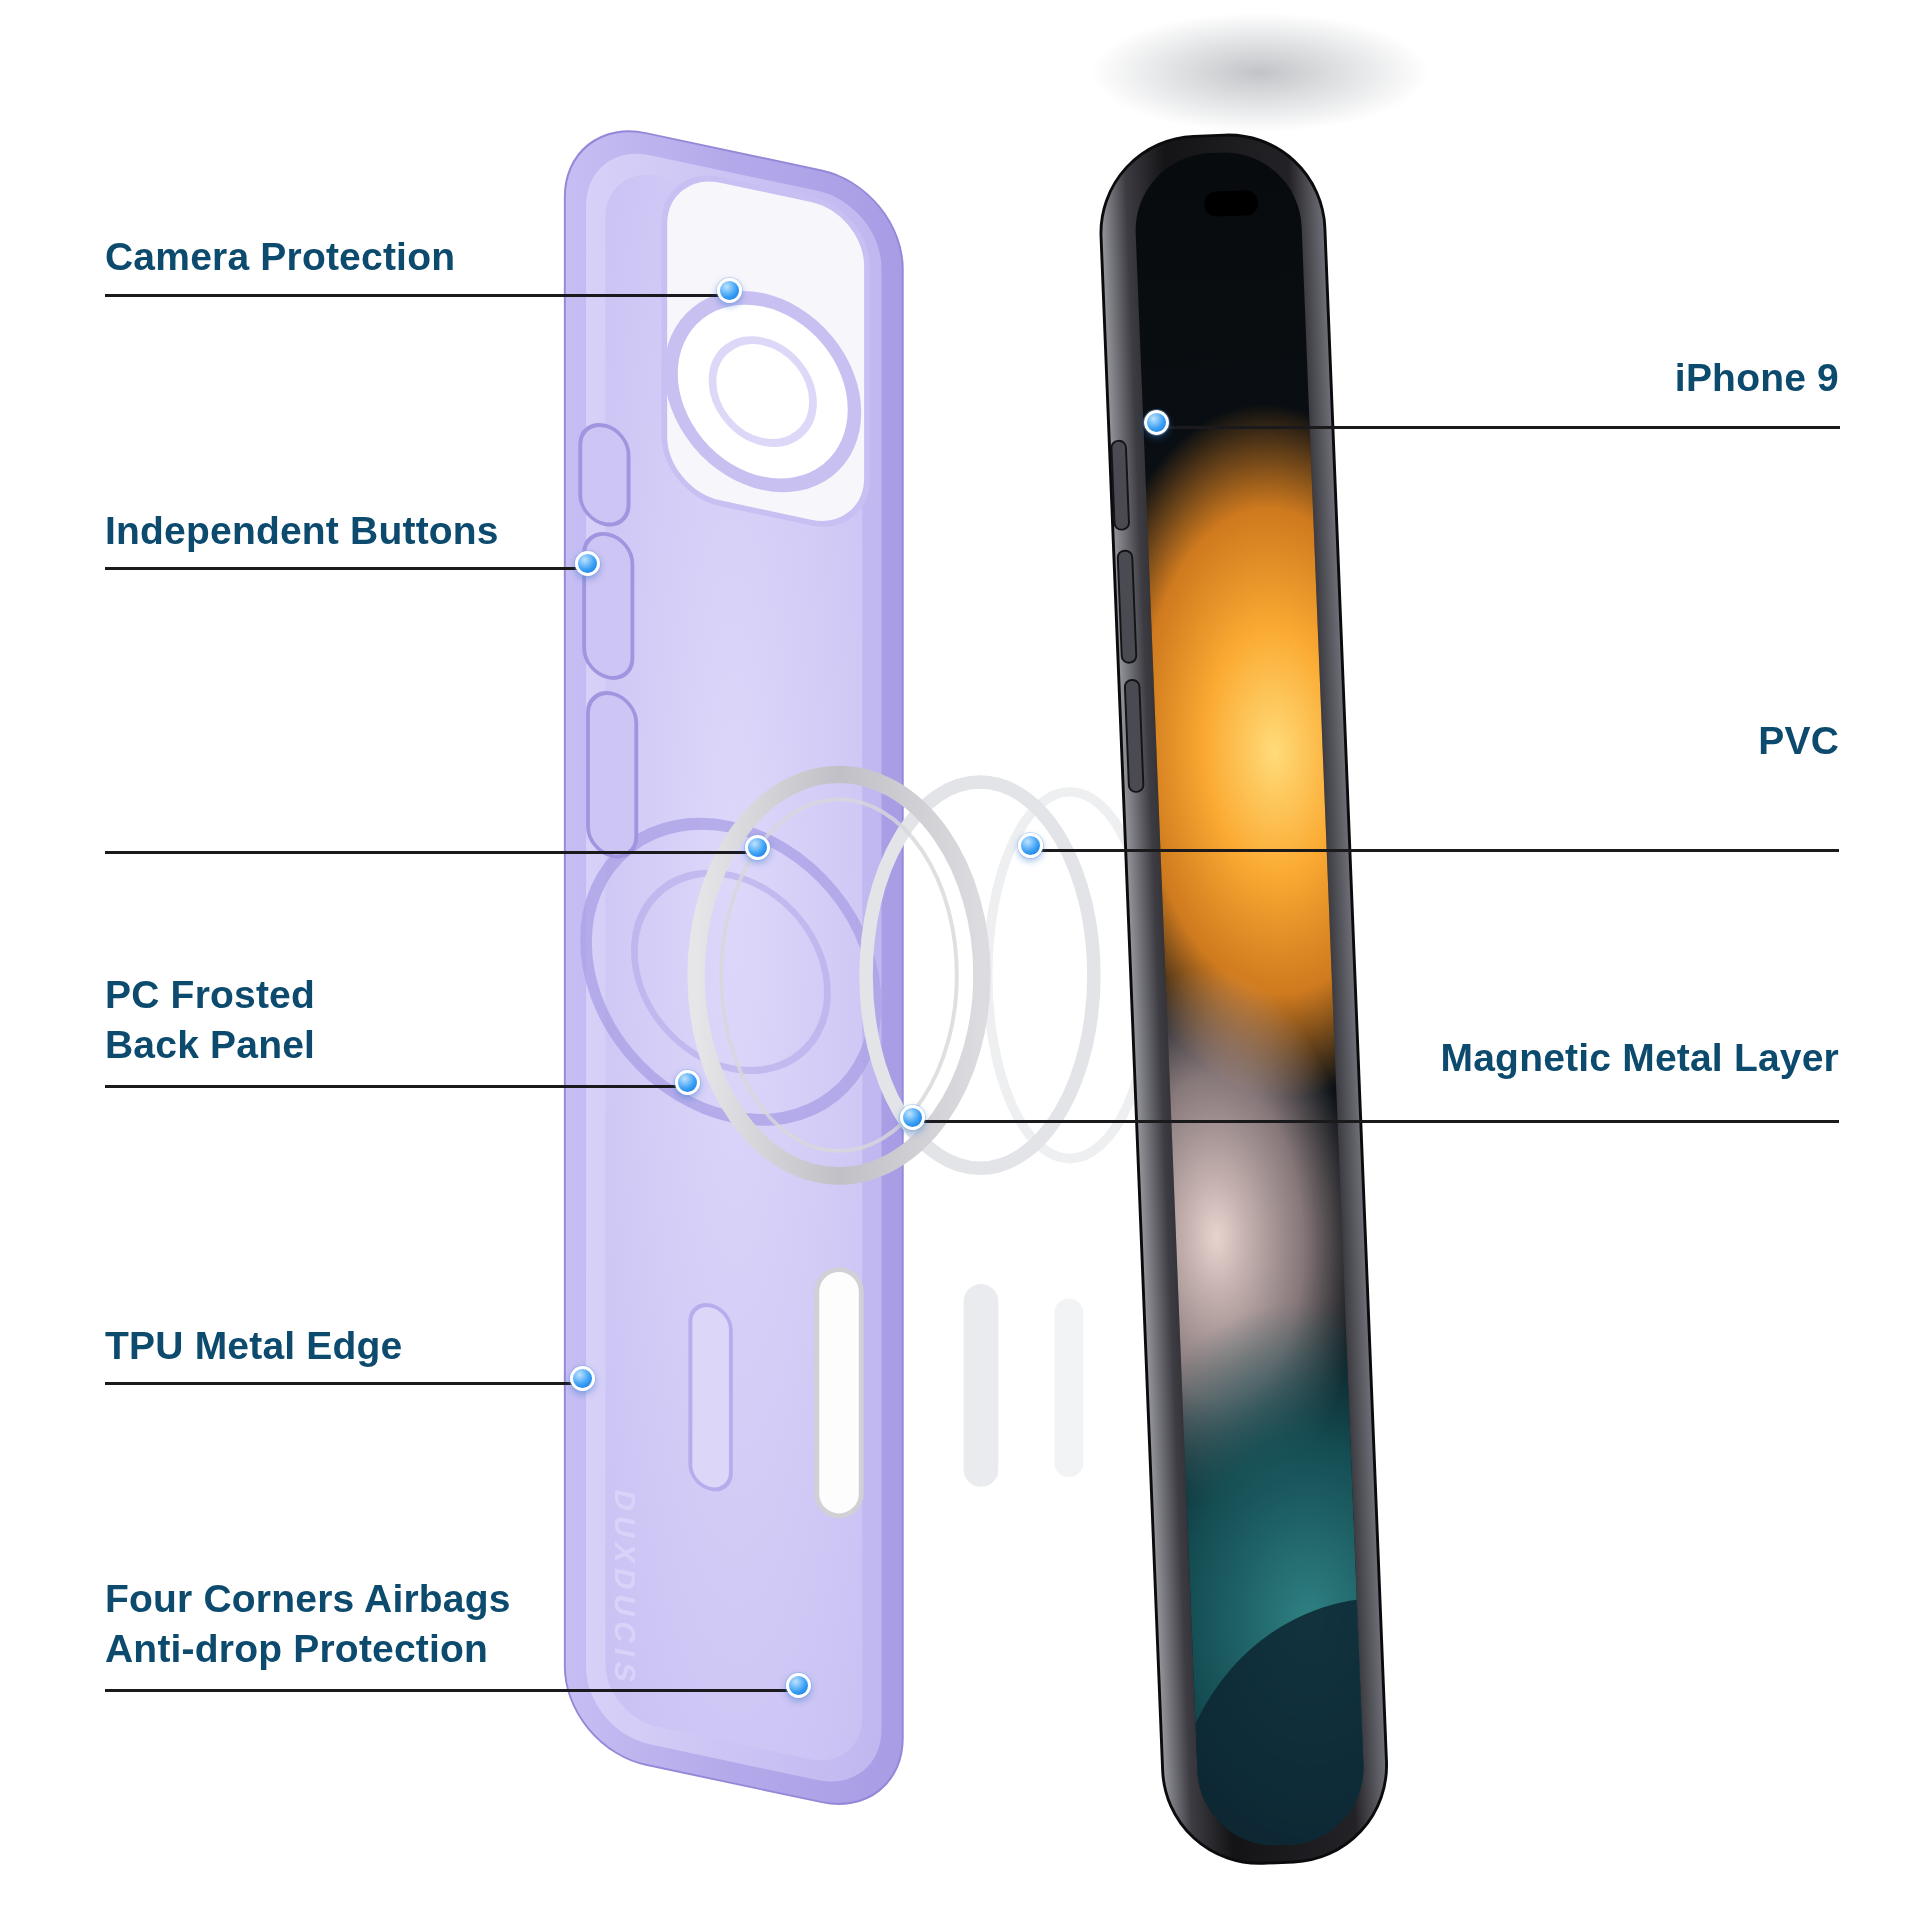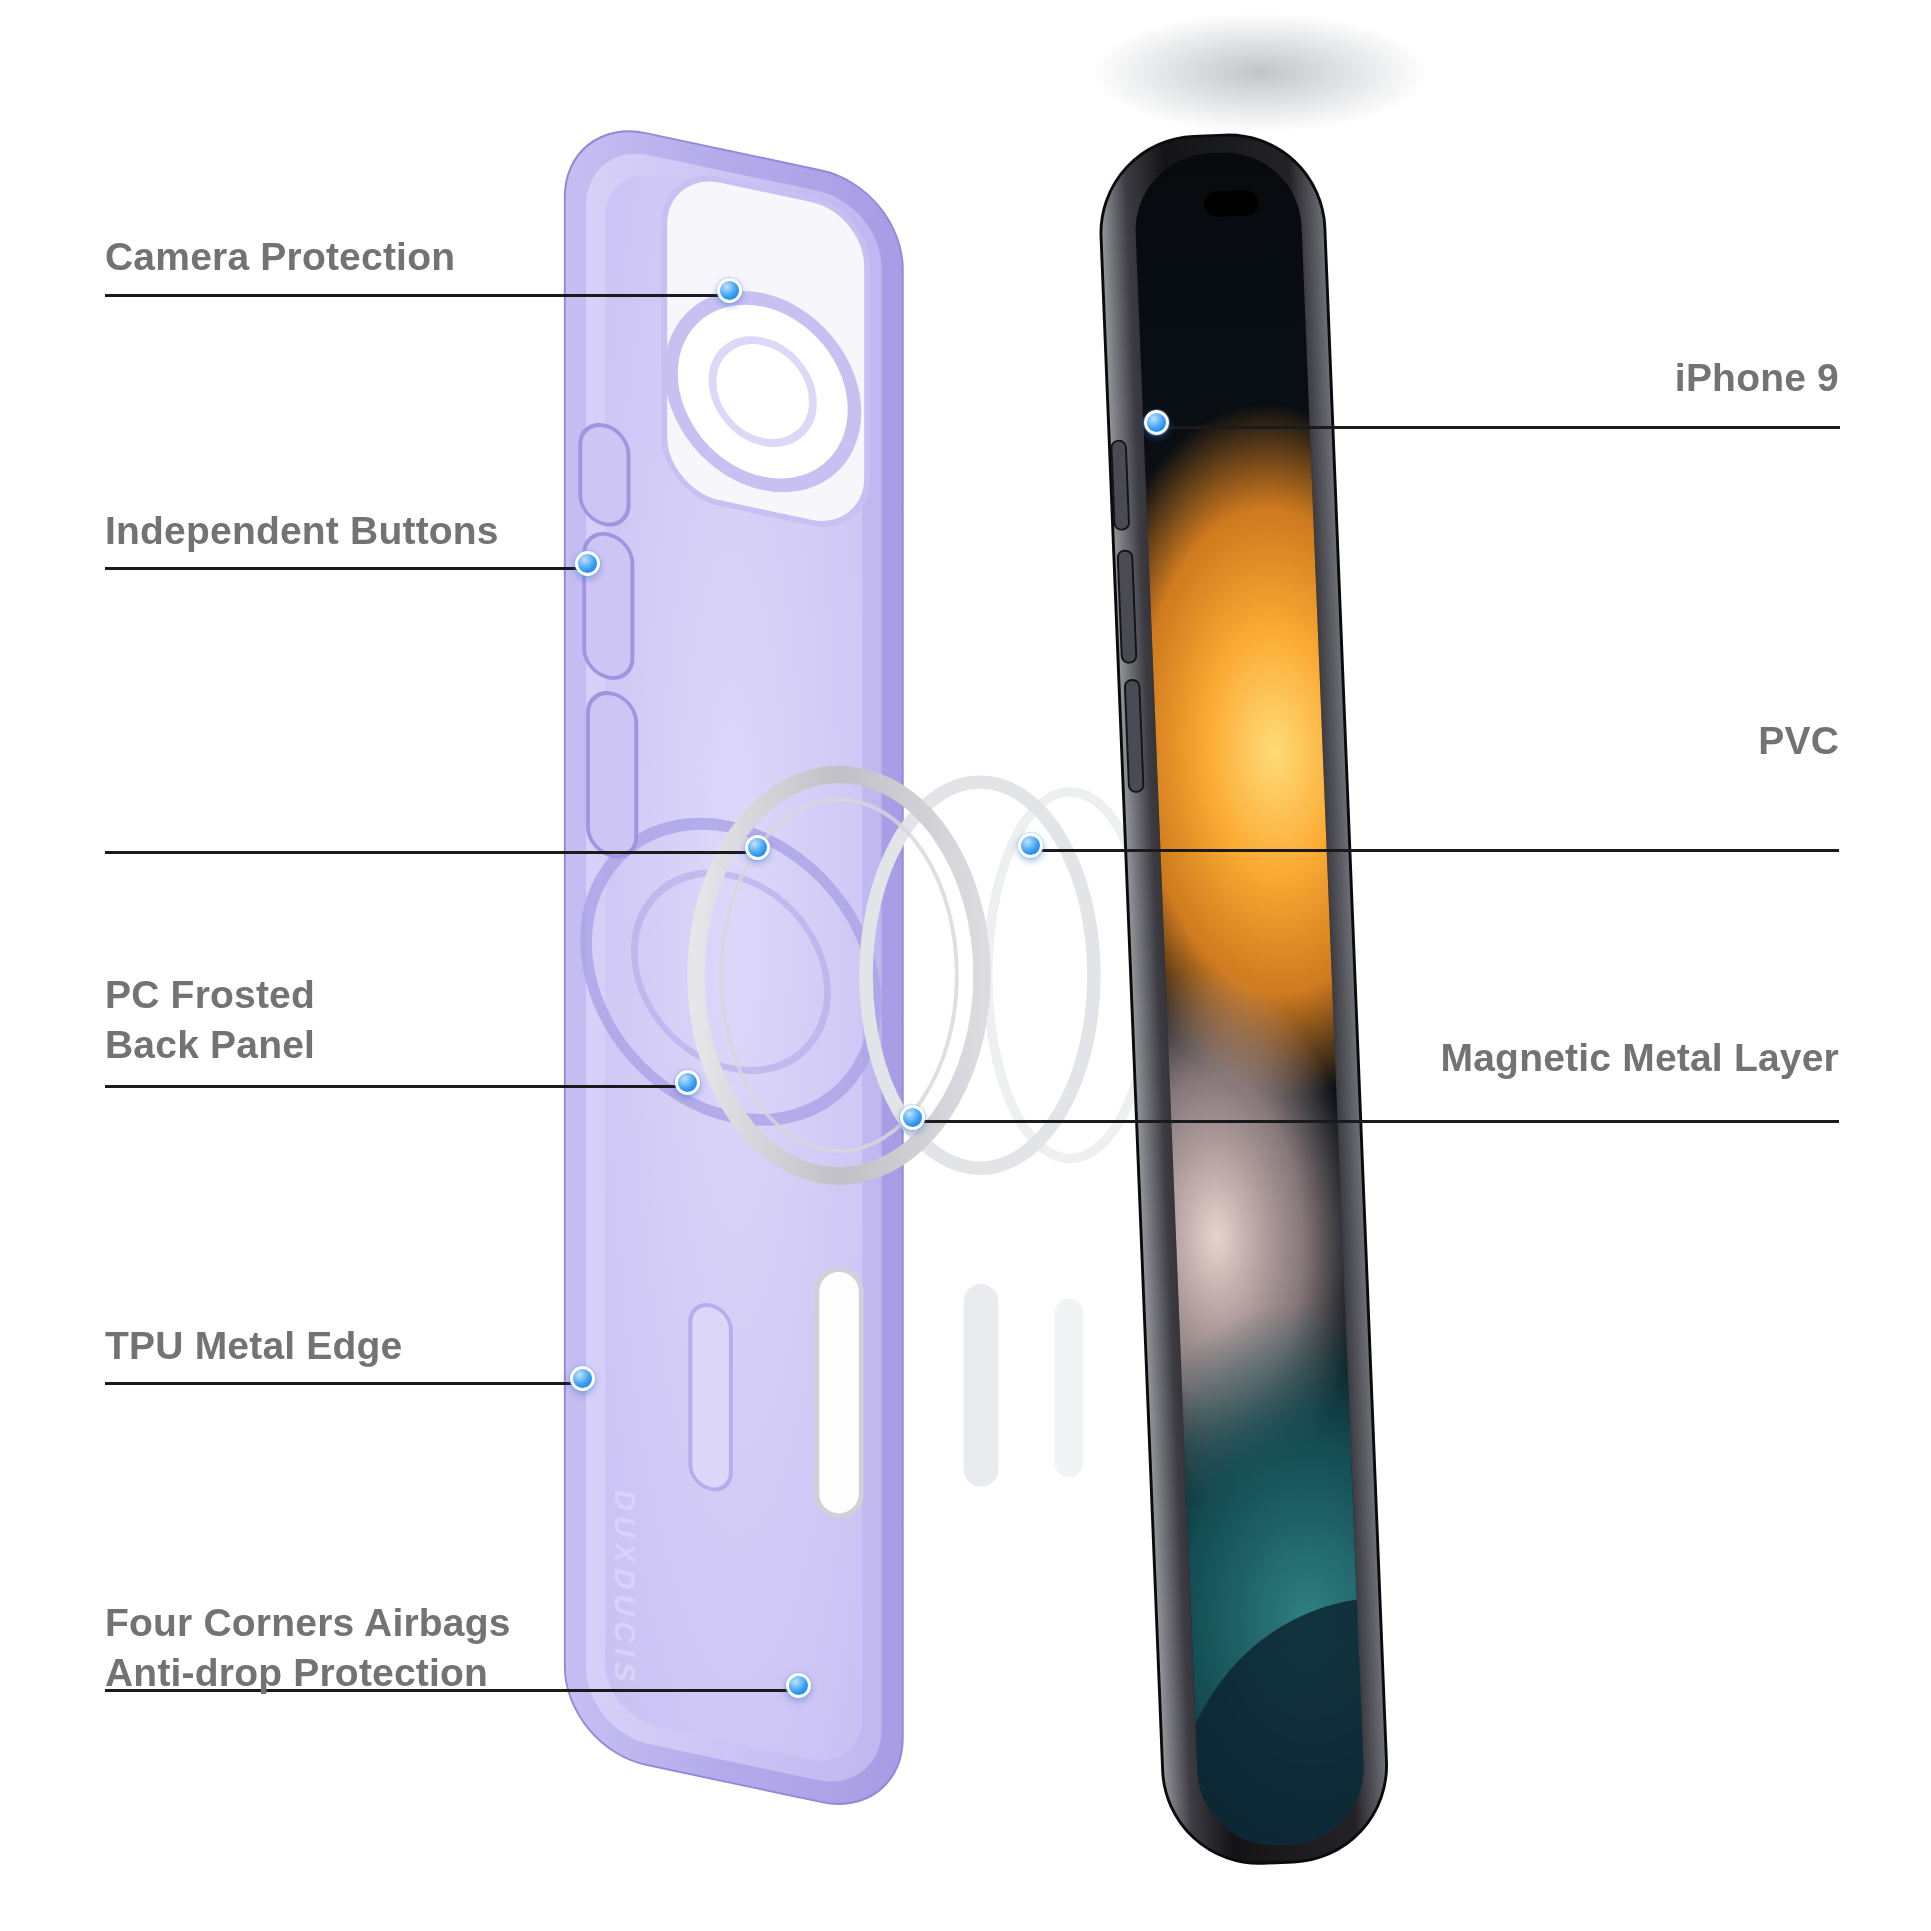--- a/index.html
+++ b/index.html
@@ -7,21 +7,21 @@
   body {
     background:#ffffff;
     font-family:"Liberation Sans", sans-serif;
     position:relative;
     overflow:hidden;
   }
   .canvas { position:absolute; inset:0; width:1931px; height:1931px; background:#ffffff; }
   .art { position:absolute; left:0; top:0; z-index:1; }
   .callout {
     position:absolute;
-    color:#737373;
+    color:#0c4a6e;
     font-weight:700;
     font-size:39px;
     line-height:50px;
     letter-spacing:0.2px;
     white-space:nowrap;
     z-index:4;
   }
   .callout.right { text-align:right; }
   .leader {
     position:absolute;
@@ -175,21 +175,21 @@
   <div class="callout" style="left:105px; top:506px;text-align:center;">
     <div>Independent Buttons</div>
   </div>
   <div class="callout" style="left:105px; top:970px;">
     <div>PC Frosted</div>
     <div>Back Panel</div>
   </div>
   <div class="callout" style="left:105px; top:1321px;">
     <div>TPU Metal Edge</div>
   </div>
-  <div class="callout" style="left:105px; top:1574px;margin-top:24px;">
+  <div class="callout" style="left:105px; top:1574px;">
     <div>Four Corners Airbags</div>
     <div>Anti-drop Protection</div>
   </div>
 
   <div class="callout right" style="right:92px; top:353px;">
     <div>iPhone 9</div>
   </div>
   <div class="callout right" style="right:92px; top:716px;">
     <div>PVC</div>
   </div>

